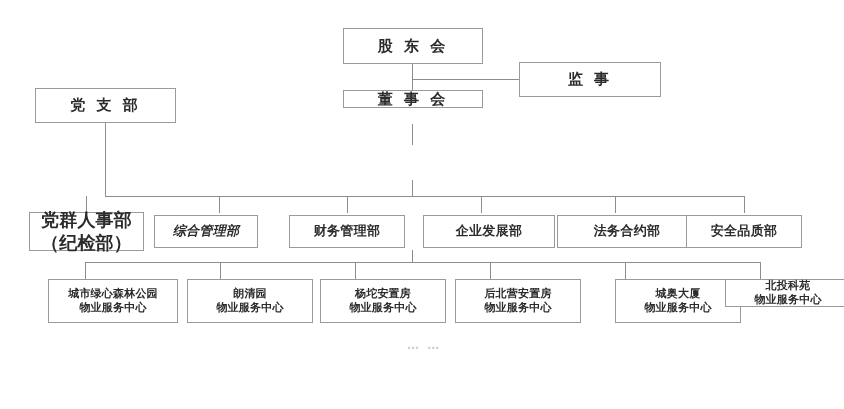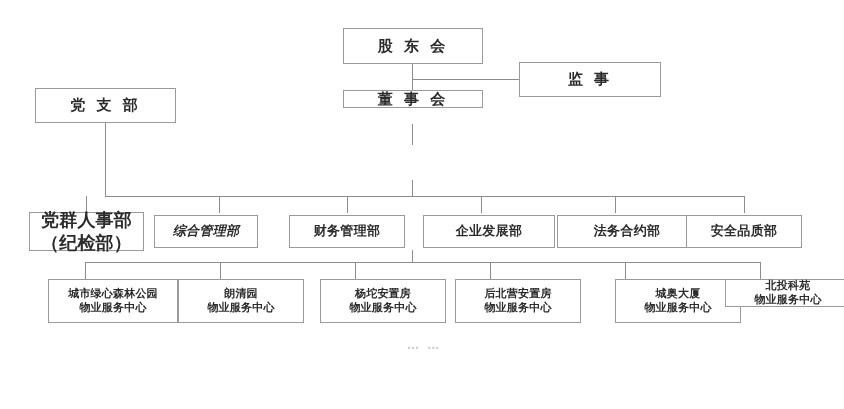--- a/index.html
+++ b/index.html
@@ -128,21 +128,21 @@
 
   <div class="node dept" style="left:686px; top:215px; width:116px; height:33px;">
     <span>安全品质部</span>
   </div>
 
   <div class="node center" style="left:20px; top:279px; width:130px; height:44px; flex-direction:column;">
     <span>城市绿心森林公园</span>
     <span class="line2">物业服务中心</span>
   </div>
 
-  <div class="node center" style="left:150px; top:279px; width:126px; height:44px; flex-direction:column;">
+  <div class="node center" style="left:159px; top:279px; width:126px; height:44px; flex-direction:column;">
     <span>朗清园</span>
     <span class="line2">物业服务中心</span>
   </div>
 
   <div class="node center" style="left:292px; top:279px; width:126px; height:44px; flex-direction:column;">
     <span>杨坨安置房</span>
     <span class="line2">物业服务中心</span>
   </div>
 
   <div class="node center" style="left:427px; top:279px; width:126px; height:44px; flex-direction:column;">

